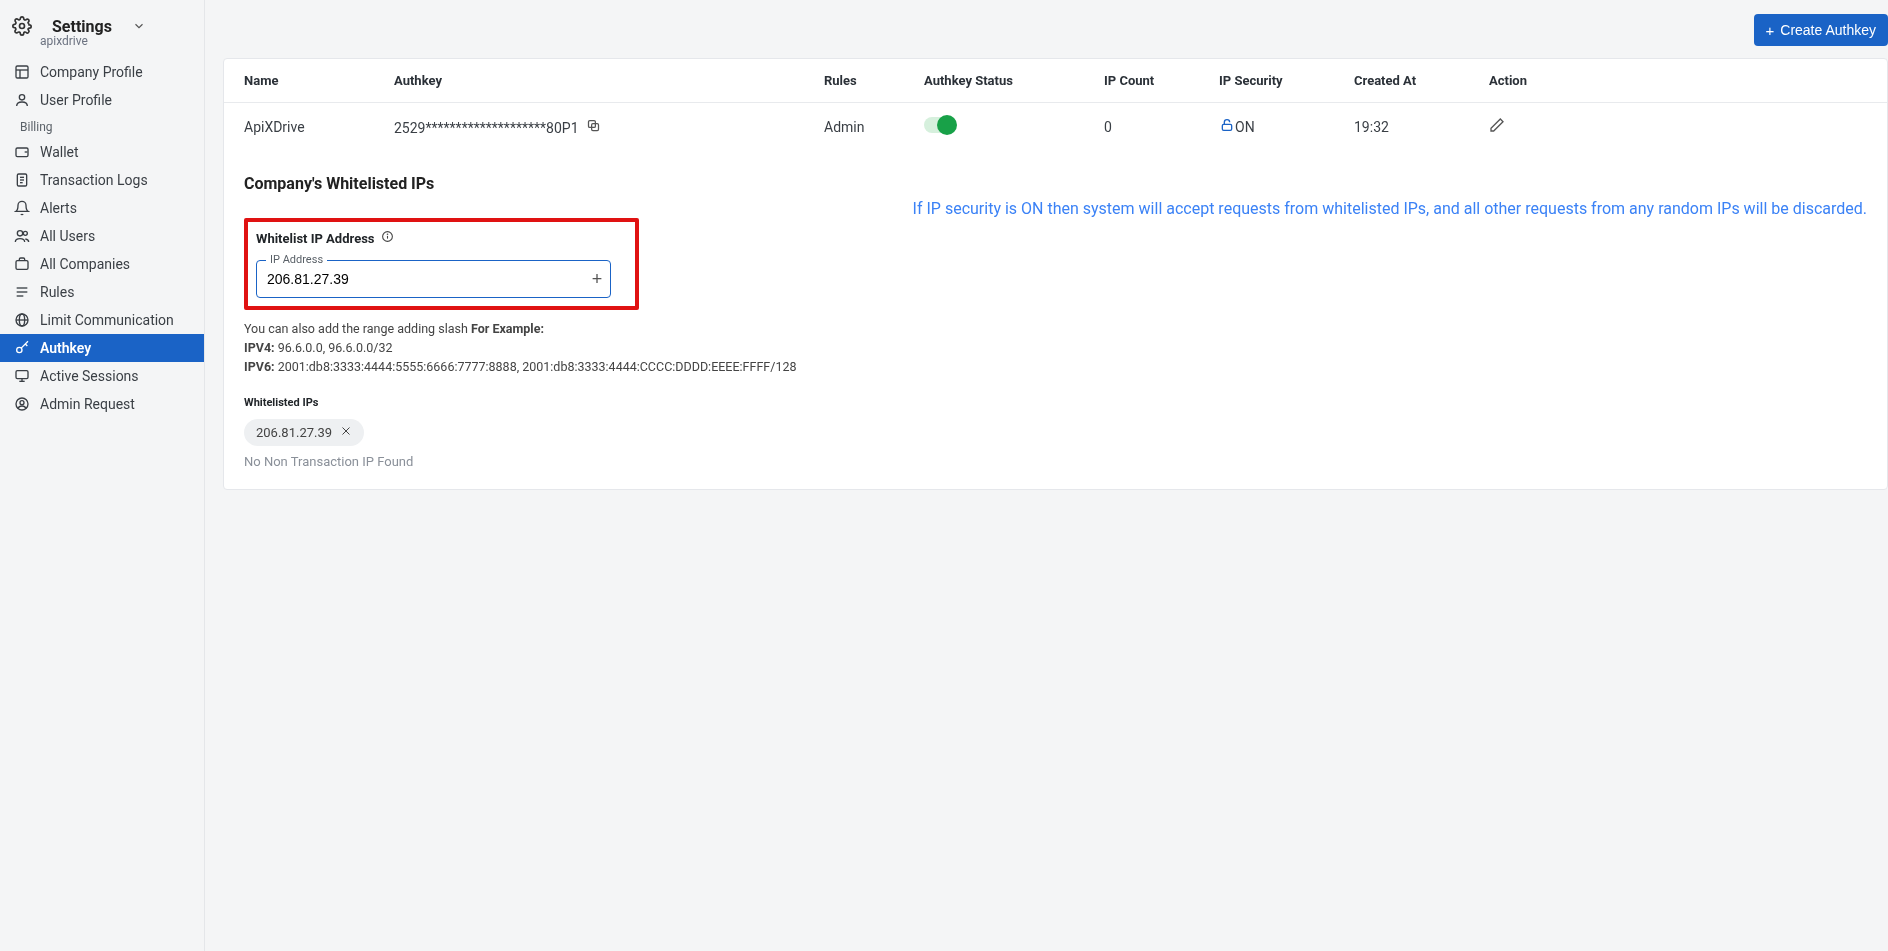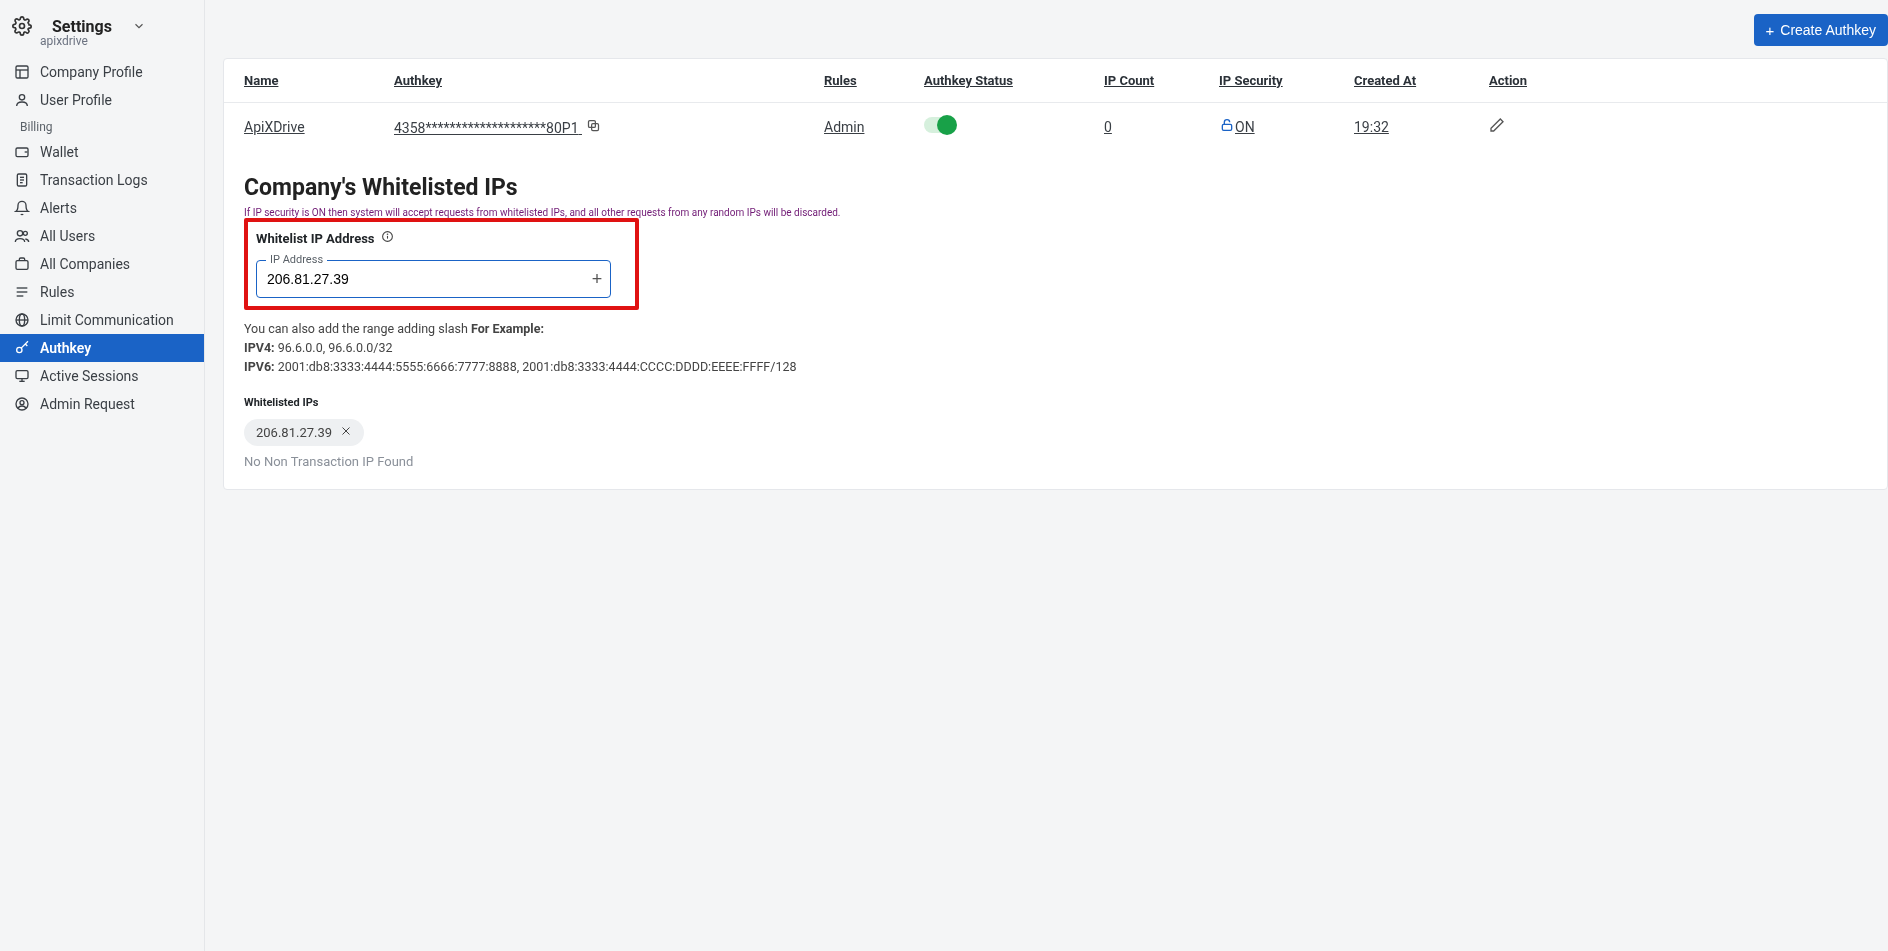--- a/index.html
+++ b/index.html
@@ -19,34 +19,34 @@
   .sb-group-top .sb-item { padding-left:14px; }
   .chev { width:14px;height:14px; color:#555;}
 
   
   .main { flex:1; padding:10px 0 20px 18px; overflow:auto; position:relative;}
   .topbar { display:flex; justify-content:flex-end; padding:4px 0 12px 0; }
   .btn-primary { background:#1a63c6; color:#fff; border:none; border-radius:4px; padding:8px 12px; font-size:14px; font-weight:500; display:inline-flex; align-items:center; gap:6px; cursor:pointer;}
   .btn-primary .plus { font-size:15px; line-height:1;}
   .card { background:#fff; border:1px solid #e5e7eb; border-radius:4px;}
   .table { width:100%; }
-  .table-head, .table-row { display:grid; grid-template-columns: 150px 430px 100px 180px 115px 135px 135px 80px; padding:14px 20px; align-items:center;text-decoration:underline;}
+  .table-head, .table-row { display:grid; grid-template-columns: 150px 430px 100px 180px 115px 135px 135px 80px; padding:14px 20px; align-items:center;}
   .table-head { font-weight:700; font-size:13px; color:#2b3138; border-bottom:1px solid #e8eaed;}
   .table-row { font-size:14px; color:#3a3f45;}
   .copy-btn { margin-left:4px; color:#555; cursor:pointer; display:inline-flex; align-items:center;}
   .copy-btn svg{width:15px;height:15px;}
   .toggle { position:relative; width:30px; height:16px; background:#d6f0dd; border-radius:999px; display:inline-block;}
   .toggle .knob{ position:absolute; right:-3px; top:-2px; width:20px;height:20px; background:#18a148; border-radius:50%; }
   .ipsec { display:flex; align-items:center; }
   .ipsec svg { width:16px;height:16px; color:#1a63c6;}
   .edit-ico svg{width:16px;height:16px;color:#555;cursor:pointer;}
 
   .section { padding:24px 20px 20px 20px;}
-  .section h3 { margin:0 0 6px 0; font-size:23px; font-weight:700; color:#222;}
-  .muted { color:#701a75; font-size:10px;}
+  .section h3 { margin:0 0 6px 0; font-size:16px; font-weight:700; color:#222;}
+  .muted { color:#3b82f6; font-size:16px;text-align:right;}
   .wl-label { font-weight:700; font-size:13px; margin-top:22px; display:flex; align-items:center; gap:6px;}
   .info-ico svg{width:13px;height:13px;color:#444;}
 
   .highlight-box { border:4px solid #e01212; padding:0 8px 8px 8px; width:395px; margin-top:-31px; border-radius:2px;}
   .highlight-box .wl-label { margin-top:4px; padding-top:4px;}
 
   .field-wrap { position:relative; margin-top:14px;}
   .float-label{ position:absolute; top:-7px; left:10px; background:#fff; padding:0 4px; font-size:11px; color:#5a6168;}
   .ip-input { width:355px; border:1.5px solid #1a63c6; border-radius:4px; padding:10px 36px 10px 10px; font-size:14px; outline:none;}
   .add-ip-btn { position:absolute; left:330px; top:8px; width:22px;height:22px; background:none;border:none; cursor:pointer; color:#555; font-size:18px; display:flex;align-items:center;justify-content:center;}
@@ -221,21 +221,21 @@
           <div>Rules</div>
           <div>Authkey Status</div>
           <div>IP Count</div>
           <div>IP Security</div>
           <div>Created At</div>
           <div>Action</div>
         </div>
         <div class="table-row">
           <div>ApiXDrive</div>
           <div>
-            <span>4358********************80P1</span>
+            <span>2529********************80P1</span>
             <span class="copy-btn">
               <svg viewBox="0 0 24 24" fill="none" stroke="currentColor" stroke-width="2">
                   <rect x="9" y="9" width="11" height="11" rx="2"></rect>
                   <rect x="4" y="4" width="11" height="11" rx="2"></rect>
                 </svg>
             </span>
           </div>
           <div>Admin</div>
           <div>
             <span class="toggle"><span class="knob"></span></span>

